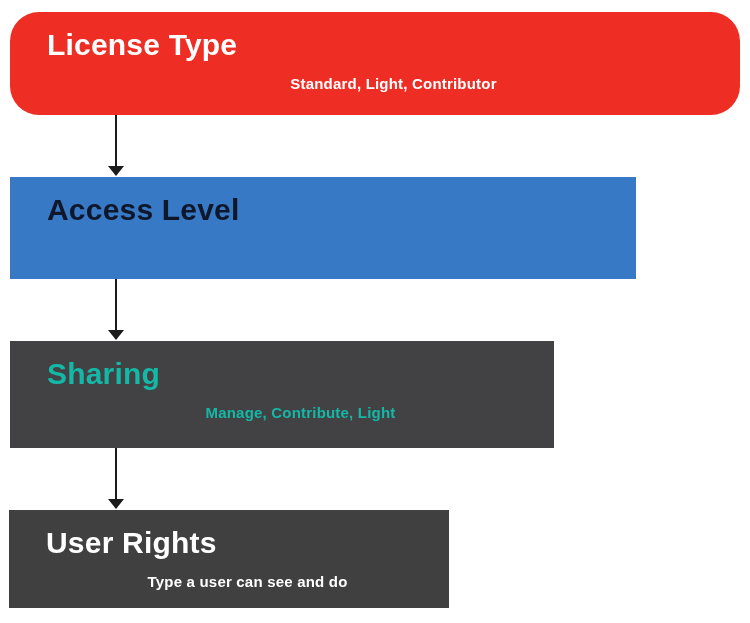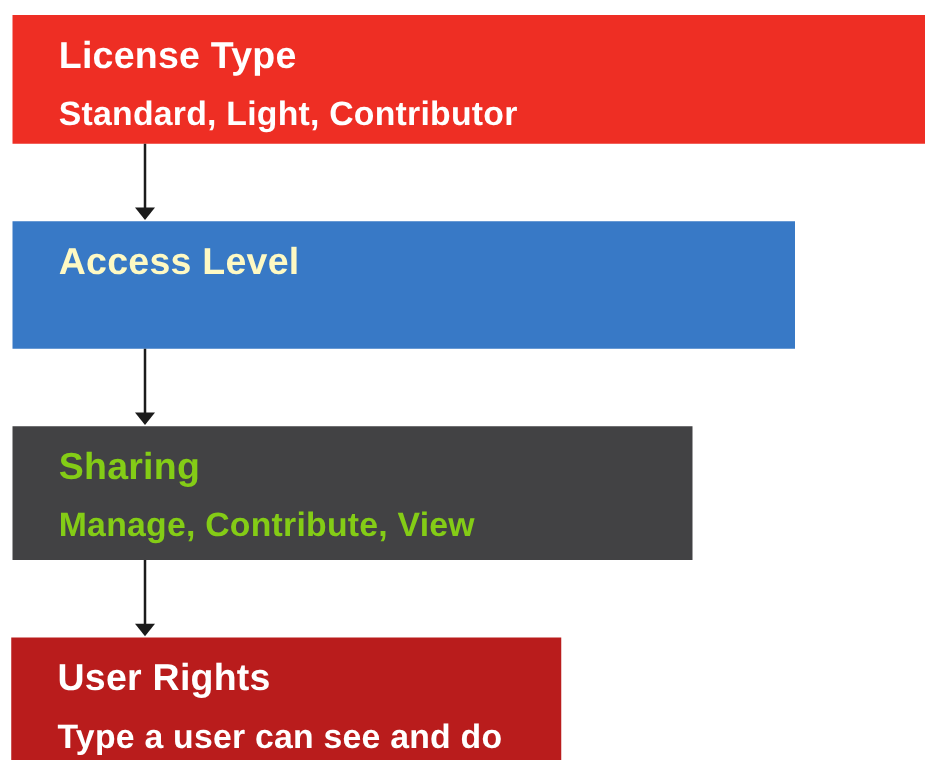--- a/index.html
+++ b/index.html
@@ -12,37 +12,38 @@
     height: 623px;
     background: #ffffff;
   }
 
   .bar {
     position: absolute;
     left: 10px;
     padding: 15px 0 0 37px;
     color: #ffffff;
   }
-  .bar-0 { top: 12px;  height: 103px; }
+  .bar-0 { top: 12px;  height: 103px; border-radius: 29px; }
   .bar-1 { top: 177px; height: 102px; }
   .bar-2 { top: 341px; height: 107px; }
   .bar-3 { top: 510px; height: 98px; left: 9px; }
 
   .bar-title {
     font-size: 30px;
     font-weight: bold;
     line-height: 1.2;
     letter-spacing: 0.2px;
   }
   .bar-sub {
     margin-top: 12px;
-    font-size: 27px;
+    font-size: 15px;
     font-weight: bold;
     line-height: 1.2;
     letter-spacing: 0.2px;
+    text-align: center;
   }
 
   .arrow {
     position: absolute;
     left: 108px;
     width: 16px;
   }
   .arrow-0 { top: 115px; height: 61px; }
   .arrow-1 { top: 279px; height: 61px; }
   .arrow-2 { top: 448px; height: 61px; }
@@ -73,37 +74,37 @@
   <div class="bar bar-0" style="background: rgb(238, 46, 36); width: 730px; color: rgb(255, 255, 255);">
     <div class="bar-title">License Type</div>
     <div class="bar-sub">Standard, Light, Contributor</div>
   </div>
 
   <div class="arrow arrow-0">
     <div class="stem" style="background: rgb(27, 27, 27);"></div>
     <div class="head" style="border-top-color: rgb(27, 27, 27);"></div>
   </div>
 
-  <div class="bar bar-1" style="background: rgb(56, 121, 198); width: 626px; color: #fef9c3;">
+  <div class="bar bar-1" style="background: rgb(56, 121, 198); width: 626px; color: #0f172a;">
     <div class="bar-title">Access Level</div>
   </div>
 
   <div class="arrow arrow-1">
     <div class="stem" style="background: rgb(27, 27, 27);"></div>
     <div class="head" style="border-top-color: rgb(27, 27, 27);"></div>
   </div>
 
-  <div class="bar bar-2" style="background: rgb(66, 66, 68); width: 544px; color: #84cc16;">
+  <div class="bar bar-2" style="background: rgb(66, 66, 68); width: 544px; color: #14b8a6;">
     <div class="bar-title">Sharing</div>
-    <div class="bar-sub">Manage, Contribute, View</div>
+    <div class="bar-sub">Manage, Contribute, Light</div>
   </div>
 
   <div class="arrow arrow-2">
     <div class="stem" style="background: rgb(27, 27, 27);"></div>
     <div class="head" style="border-top-color: rgb(27, 27, 27);"></div>
   </div>
 
-  <div class="bar bar-3" style="background: #b91c1c; width: 440px; color: rgb(255, 255, 255);">
+  <div class="bar bar-3" style="background: #404040; width: 440px; color: rgb(255, 255, 255);">
     <div class="bar-title">User Rights</div>
     <div class="bar-sub">Type a user can see and do</div>
   </div>
 
 </div>
 
 </body></html>

